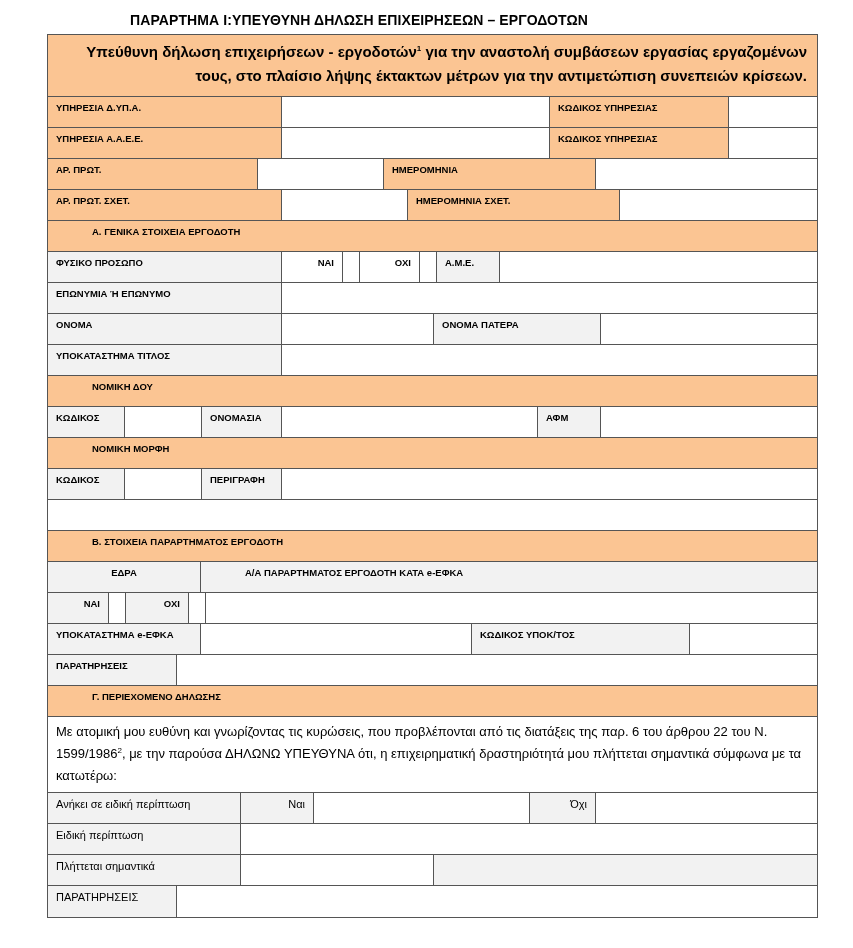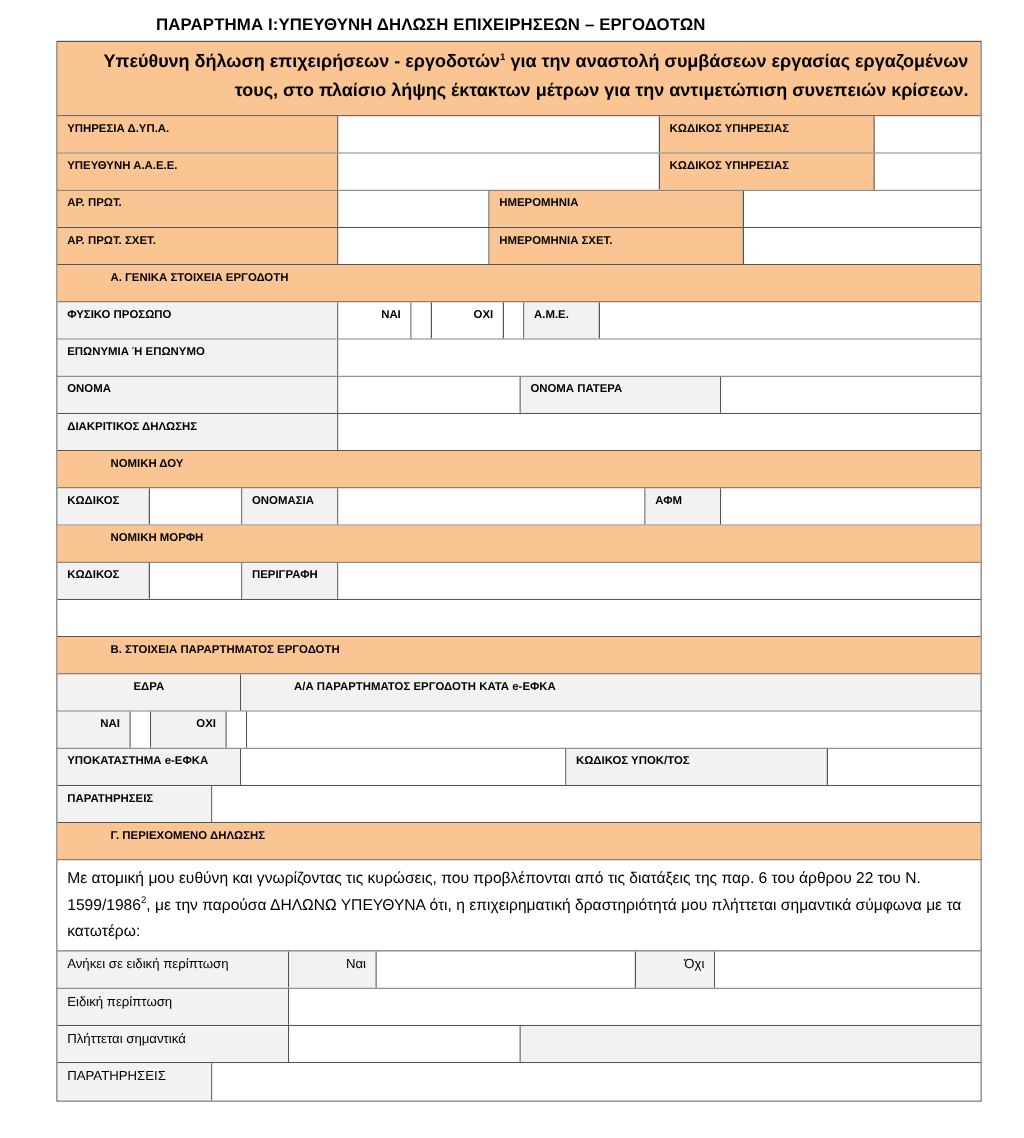--- a/index.html
+++ b/index.html
@@ -34,27 +34,27 @@
     <div>τους, στο πλαίσιο λήψης έκτακτων μέτρων για την αντιμετώπιση συνεπειών κρίσεων.</div>
   </div>
 
   <div class="row r31">
     <div class="cell orange" style="width:234px">ΥΠΗΡΕΣΙΑ Δ.ΥΠ.Α.</div>
     <div class="cell white" style="width:268px"></div>
     <div class="cell orange" style="width:179px">ΚΩΔΙΚΟΣ ΥΠΗΡΕΣΙΑΣ</div>
     <div class="cell white" style="flex:1"></div>
   </div>
   <div class="row r31">
-    <div class="cell orange" style="width:234px">ΥΠΕΥΘΥΝΗ Α.Α.Ε.Ε.</div>
+    <div class="cell orange" style="width:234px">ΥΠΗΡΕΣΙΑ Α.Α.Ε.Ε.</div>
     <div class="cell white" style="width:268px"></div>
     <div class="cell orange" style="width:179px">ΚΩΔΙΚΟΣ ΥΠΗΡΕΣΙΑΣ</div>
     <div class="cell white" style="flex:1"></div>
   </div>
   <div class="row r31">
-    <div class="cell orange" style="width:234px">ΑΡ. ΠΡΩΤ.</div>
+    <div class="cell orange" style="width:210px">ΑΡ. ΠΡΩΤ.</div>
     <div class="cell white" style="width:126px"></div>
     <div class="cell orange" style="width:212px">ΗΜΕΡΟΜΗΝΙΑ</div>
     <div class="cell white" style="flex:1"></div>
   </div>
   <div class="row r31">
     <div class="cell orange" style="width:234px">ΑΡ. ΠΡΩΤ. ΣΧΕΤ.</div>
     <div class="cell white" style="width:126px"></div>
     <div class="cell orange" style="width:212px">ΗΜΕΡΟΜΗΝΙΑ ΣΧΕΤ.</div>
     <div class="cell white" style="flex:1"></div>
   </div>
@@ -75,21 +75,21 @@
     <div class="cell grey" style="width:234px">ΕΠΩΝΥΜΙΑ Ή ΕΠΩΝΥΜΟ</div>
     <div class="cell white" style="flex:1"></div>
   </div>
   <div class="row r31">
     <div class="cell grey" style="width:234px">ΟΝΟΜΑ</div>
     <div class="cell white" style="width:152px"></div>
     <div class="cell grey" style="width:167px">ΟΝΟΜΑ ΠΑΤΕΡΑ</div>
     <div class="cell white" style="flex:1"></div>
   </div>
   <div class="row r31">
-    <div class="cell grey" style="width:234px">ΔΙΑΚΡΙΤΙΚΟΣ ΔΗΛΩΣΗΣ</div>
+    <div class="cell grey" style="width:234px">ΥΠΟΚΑΤΑΣΤΗΜΑ ΤΙΤΛΟΣ</div>
     <div class="cell white" style="flex:1"></div>
   </div>
   <div class="row section">
     <div class="cell orange" style="flex:1">ΝΟΜΙΚΗ ΔΟΥ</div>
   </div>
   <div class="row r31">
     <div class="cell grey" style="width:77px">ΚΩΔΙΚΟΣ</div>
     <div class="cell white" style="width:77px"></div>
     <div class="cell grey" style="width:80px">ΟΝΟΜΑΣΙΑ</div>
     <div class="cell white" style="width:256px"></div>

